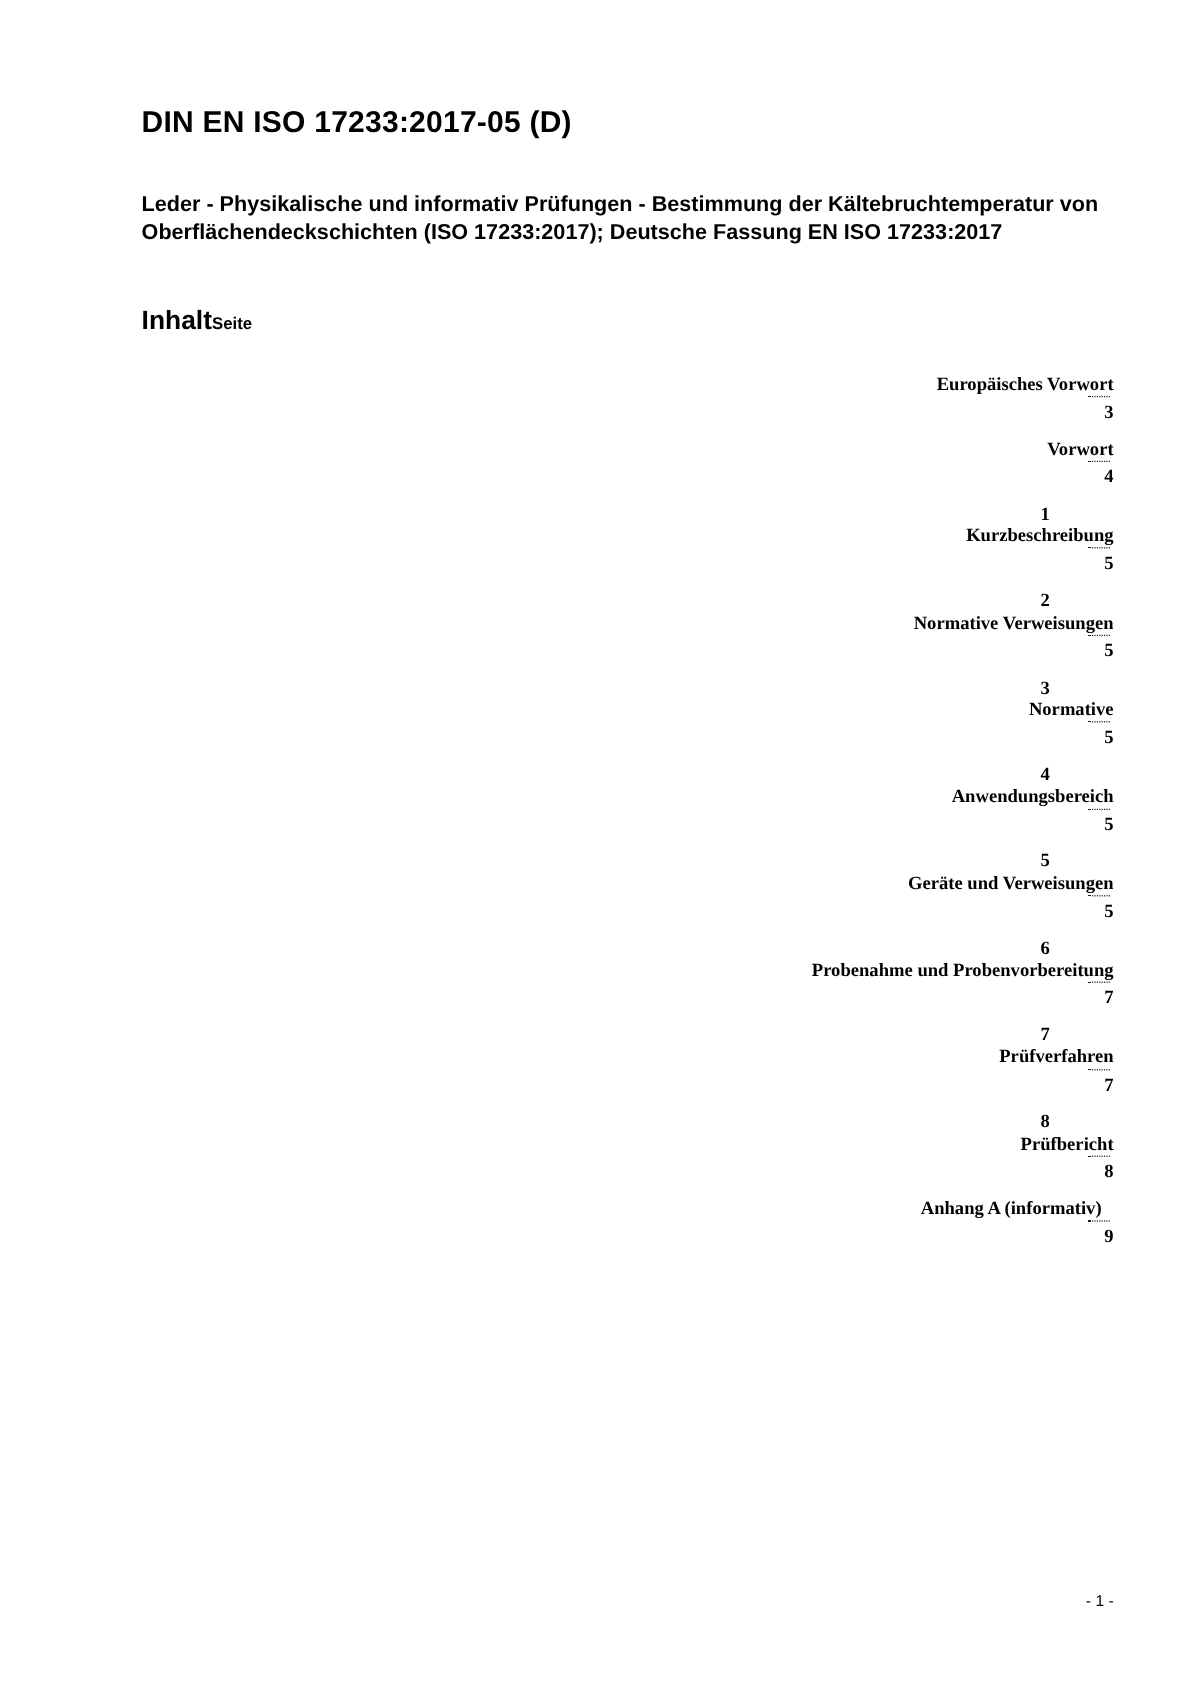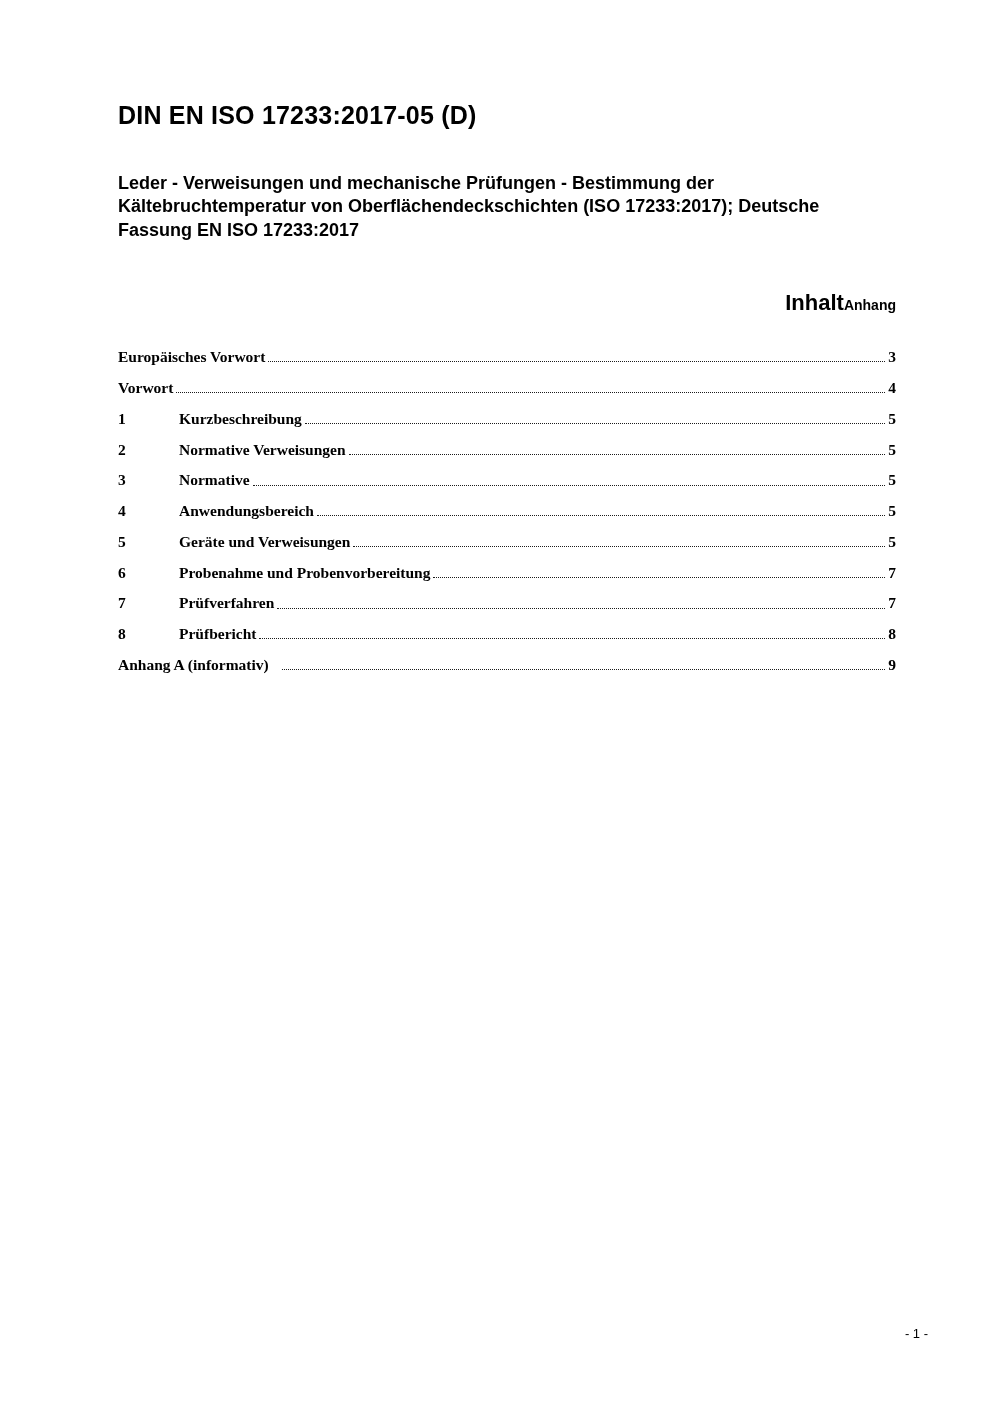--- a/index.html
+++ b/index.html
@@ -8,60 +8,60 @@
     width: 992px;
     height: 1403px;
     position: relative;
     font-family: "Liberation Sans", sans-serif;
     color: #000000;
     overflow: hidden;
   }
   .page {
     position: absolute;
     inset: 0;
-    padding: 88px 96px 0 118px;
-    margin-top: 13px;
+    padding: 88px 64px 0 118px;
   }
   .doc-number {
     font-size: 25px;
     font-weight: bold;
     letter-spacing: 0.2px;
     margin-bottom: 42px;
   }
   .doc-title {
     font-size: 18px;
     font-weight: bold;
     line-height: 1.3;
     max-width: 800px;
     margin-bottom: 48px;
   }
   .toc-header {
     display: flex;
     align-items: baseline;
-    justify-content: flex-end;
+    justify-content: flex-start;
     margin-bottom: 32px;
   }
   .toc-heading {
     font-size: 22px;
     font-weight: bold;
   }
   .seite-label {
     font-size: 14px;
     font-weight: bold;
   }
   .toc-list {
     font-family: "Liberation Serif", "DejaVu Serif", serif;
     font-weight: bold;
     font-size: 15.5px;
   }
   .toc-row {
     display: flex;
     align-items: flex-end;
     margin-bottom: 12.5px;
     line-height: 1.18;
+    flex-direction: column;
   }
   .toc-num {
     flex: 0 0 auto;
     min-width: 61px;
     padding-right: 10px;
     white-space: nowrap;
   }
   .toc-label {
     flex: 0 1 auto;
     white-space: nowrap;
@@ -85,25 +85,25 @@
     color: #000;
   }
 </style>
 </head>
 <body>
 
 <div class="page">
 
   <div class="doc-number">DIN EN ISO 17233:2017-05 (D)</div>
 
-  <div class="doc-title">Leder - Verweisungen und mechanische Prüfungen - Bestimmung der Kältebruchtemperatur von Oberflächendeckschichten (ISO 17233:2017); Deutsche Fassung EN ISO 17233:2017</div>
+  <div class="doc-title">Leder - Physikalische und informativ Prüfungen - Bestimmung der Kältebruchtemperatur von Oberflächendeckschichten (ISO 17233:2017); Deutsche Fassung EN ISO 17233:2017</div>
 
   <div class="toc-header">
     <div class="toc-heading">Inhalt</div>
-    <div class="seite-label">Anhang</div>
+    <div class="seite-label">Seite</div>
   </div>
 
   <div class="toc-list">
       <div class="toc-row">
 
     <span class="toc-label">Europäisches Vorwort</span>
     <span class="toc-dots"></span>
     <span class="toc-page">3</span>
   </div>
       <div class="toc-row">

